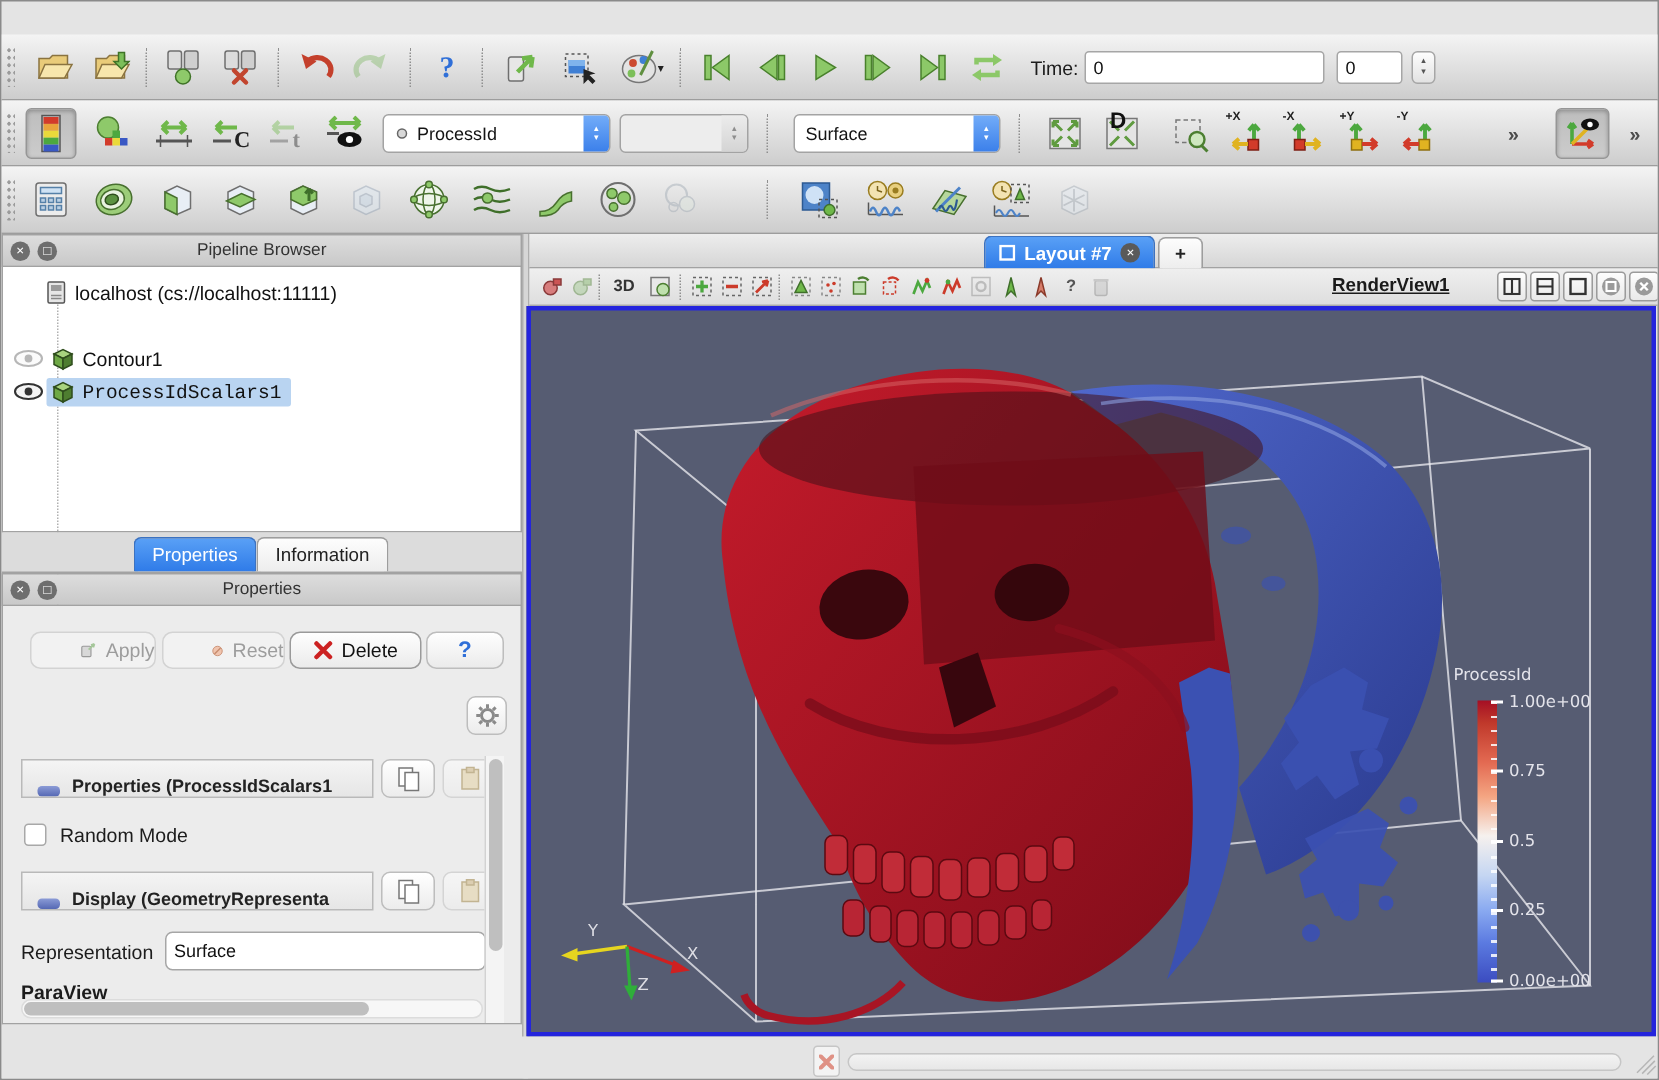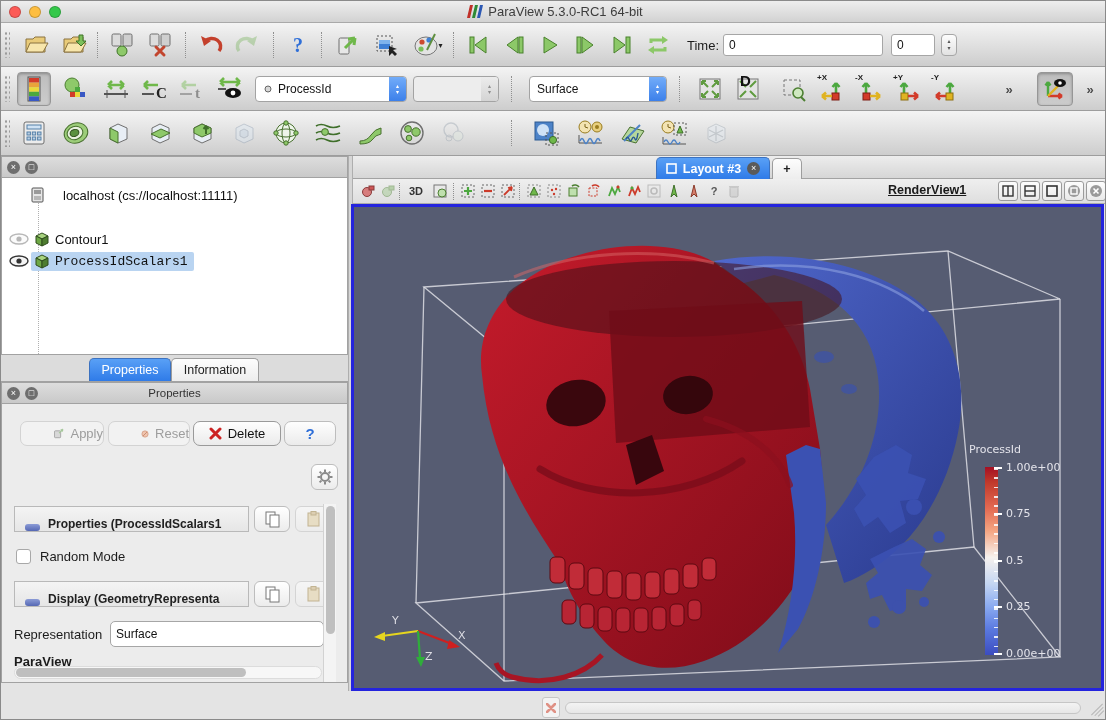--- a/index.html
+++ b/index.html
@@ -73,32 +73,20 @@
   .renderview{position:absolute;border:3px solid #2424dd;background:#565c72;}
   .legendlbl{position:absolute;color:#e3e3ea;font-size:11px;font-family:"DejaVu Sans",sans-serif;}
   .gripline{position:absolute;background:#b5b5b5;height:1px;transform:rotate(-45deg);}
   .progress{position:absolute;border:1px solid #c6c6c6;border-radius:6px;background:linear-gradient(#f3f3f3,#e7e7e7);}
 </style>
 </head>
 <body>
 
 <div class="win">
 
-  <div class="abs titlebar">
-    <div class="tl" style="background:#fc5b57"></div>
-    <div class="tl" style="background:#fdbe41"></div>
-    <div class="tl" style="background:#34c84a"></div>
-    <div class="title-text">
-      <svg class="logo" width="18" height="13" viewBox="0 0 18 13">
-        <polygon points="2,13 5,0 8,0 5,13" fill="#c03028"></polygon>
-        <polygon points="7,13 10,0 13,0 10,13" fill="#2f8a35"></polygon>
-        <polygon points="12,13 15,0 18,0 15,13" fill="#2c58b4"></polygon>
-      </svg><span>ParaView 5.3.0-RC1 64-bit</span>
-    </div>
-  </div>
 
   <div class="abs toolrow" style="top:22px;height:44px;">
     <div class="handle"></div>
     <div class="tb" style="left:18px">
       <svg width="26" height="24" viewBox="0 0 26 24">
         <path d="M3 6 L10 6 L12 4 L22 4 L22 19 L3 19 Z" fill="#e9cb79" stroke="#8a7340"></path>
         <path d="M3 19 L7 10 L25 10 L20 19 Z" fill="#f7e6ac" stroke="#8a7340"></path>
         </svg>
     </div>
     <div class="tb" style="left:56px">
@@ -484,32 +472,33 @@
       <svg width="26" height="26" viewBox="0 0 26 26">
         <path d="M5 8 L13 4 L22 8 L22 19 L13 23 L5 19 Z" fill="#e4ecf4" stroke="#9aa5b0"></path>
         <path d="M13 6 L13 21 M6 10 L20 17 M20 10 L6 17" stroke="#9aa5b0" stroke-width="1.2"></path>
         </svg>
     </div>
   </div>
 
   <div class="dockhdr" style="left:0;top:155px;width:347px">
     <div class="roundbtn">×</div>
     <div class="roundbtn">□</div>
+    <div class="t">Pipeline Browser</div>
   </div>
   <div class="tree" style="left:0;top:177px;width:347px;height:177px">
     <div style="position:absolute;left:36px;top:20px;height:230px;border-left:1px dotted #b0b0b0"></div>
 
     <div class="trow" style="top:6px">
       <svg width="13" height="16" viewBox="0 0 13 16" style="margin-left:29px">
         <rect x="1" y="1" width="11" height="14" rx="1" fill="#e6e6e6" stroke="#555"></rect>
         <rect x="3" y="3" width="7" height="4" fill="#9a9a9a"></rect>
         <line x1="3" y1="10" x2="10" y2="10" stroke="#888"></line>
           <line x1="3" y1="12" x2="10" y2="12" stroke="#888"></line>
         </svg>
-      <span style="margin-left:19px">localhost (cs://localhost:11111)</span>
+      <span style="margin-left:6px">localhost (cs://localhost:11111)</span>
     </div>
 
 
     <div class="trow" style="top:50px">
       <svg width="20" height="12" viewBox="0 0 20 12" style="margin-left:7px;opacity:.35">
         <ellipse cx="10" cy="6" rx="9" ry="5" fill="#f4f4f4" stroke="#333" stroke-width="1.4"></ellipse>
         <circle cx="10" cy="6" r="2.6" fill="#333"></circle>
         </svg>
       <svg width="17" height="17" viewBox="0 0 17 17" style="margin-left:4px">
         <polygon points="3,5 9,2 15,5 9,8" fill="#a8d37f" stroke="#2f4d1d"></polygon>
@@ -641,21 +630,21 @@
     </div>
   </div>
 
   <div class="abs" style="left:347px;top:155px;width:5px;height:565px;background:#d6d6d6;border-left:1px solid #aeaeae;border-right:1px solid #aeaeae"></div>
 
   <div class="abs" style="left:352px;top:155px;width:754px;height:23px;background:linear-gradient(#ededed,#d6d6d6);border-bottom:1px solid #a2a2a2"></div>
   <div class="tab active" style="left:655px;top:156px;width:114px;height:22px;gap:6px">
     <svg width="11" height="11" viewBox="0 0 11 11">
       <rect x="1" y="1" width="9" height="9" fill="none" stroke="#fff" stroke-width="1.6"></rect>
       </svg>
-    <span style="font-weight:bold">Layout #3</span>
+    <span style="font-weight:bold">Layout #7</span>
     <span style="width:13px;height:13px;border-radius:50%;background:#5a5a5a;color:#fff;font-size:9px;line-height:13px;text-align:center">×</span>
   </div>
   <div class="tab inactive" style="left:771px;top:157px;width:30px;height:21px;font-weight:bold">
     <span>+</span>
   </div>
 
   <div class="abs viewtoolbar" style="left:352px;top:178px;width:754px;height:25px">
     <div class="mi" style="left:6px">
       <svg width="14" height="14" viewBox="0 0 14 14">
         <circle cx="6" cy="8" r="4.5" fill="#d77d7d" stroke="#8a3a3a"></circle>

